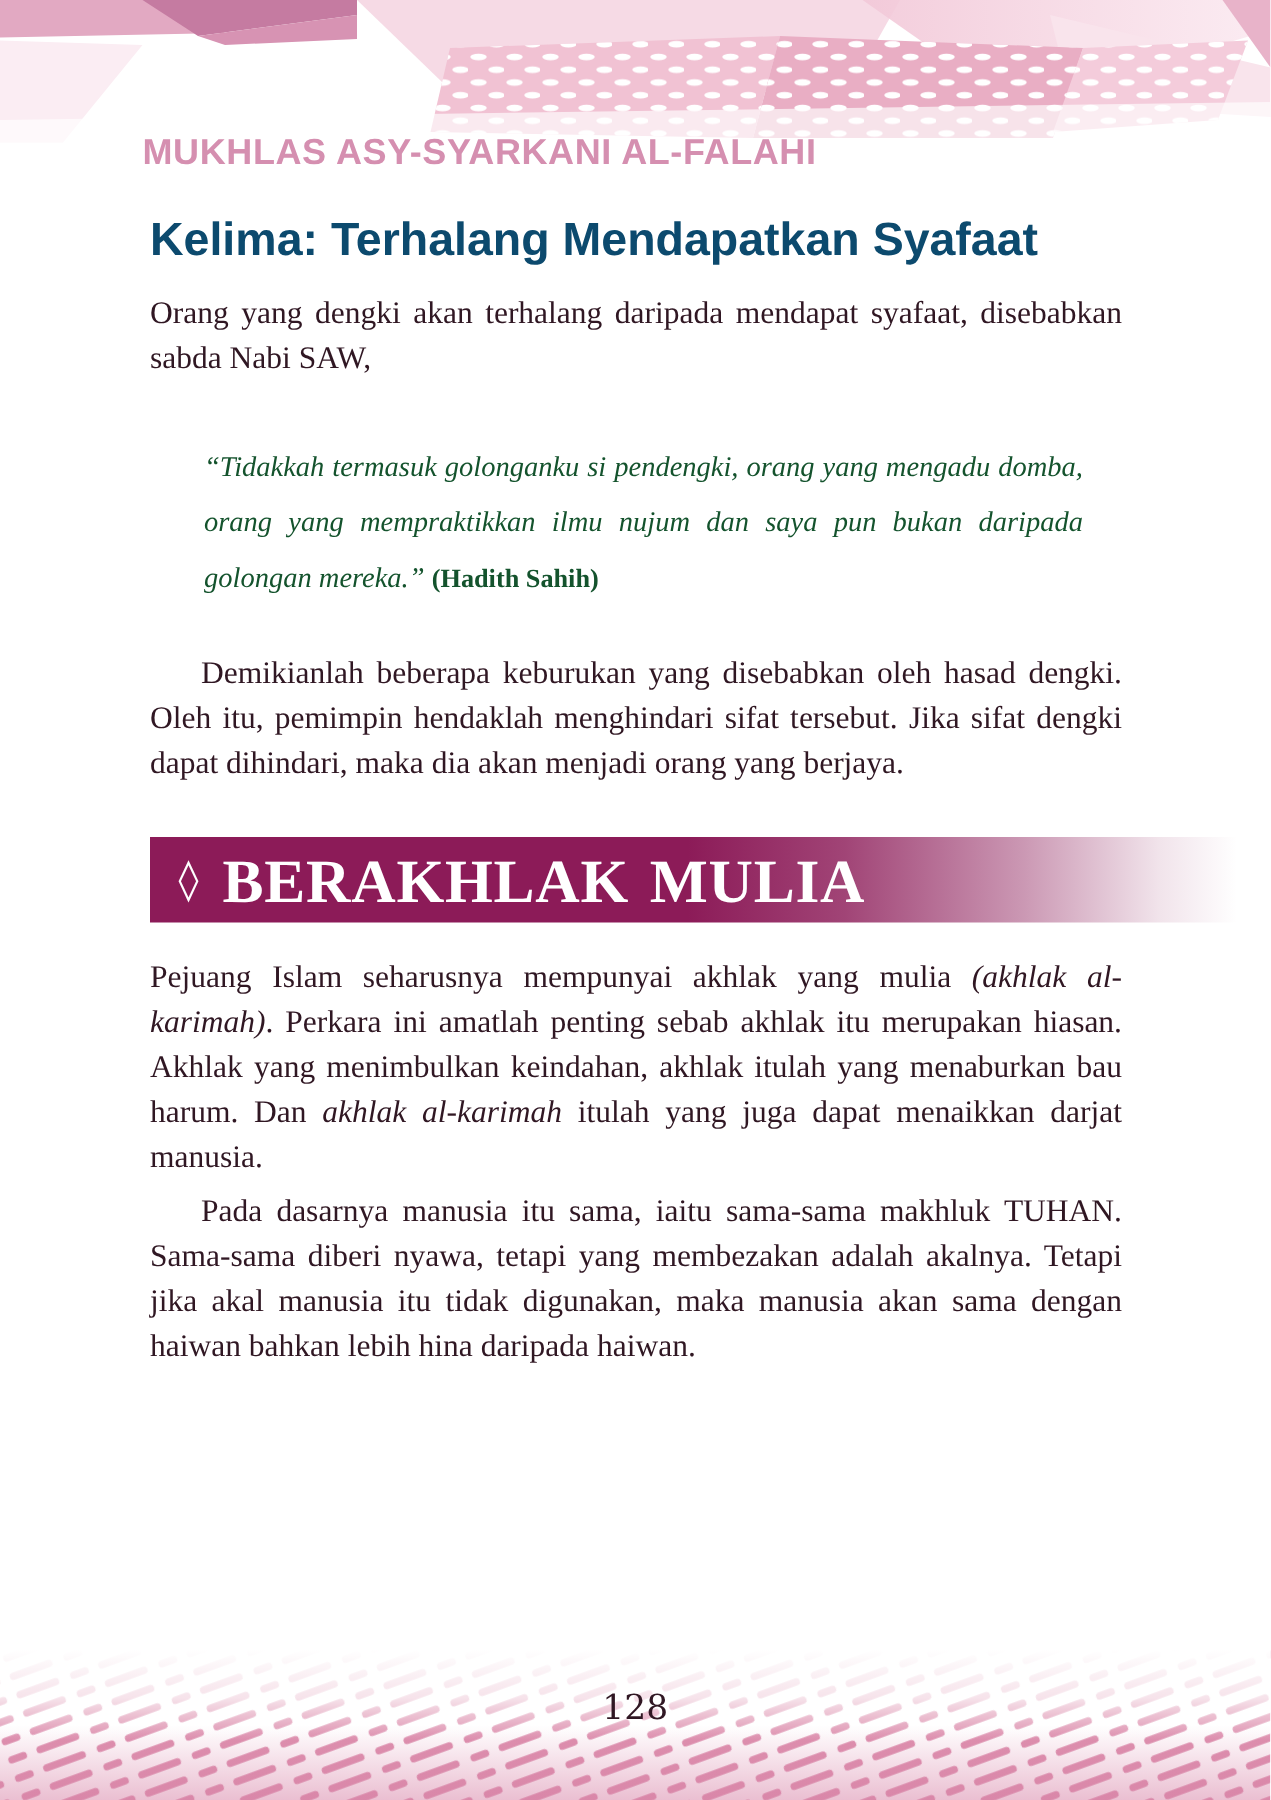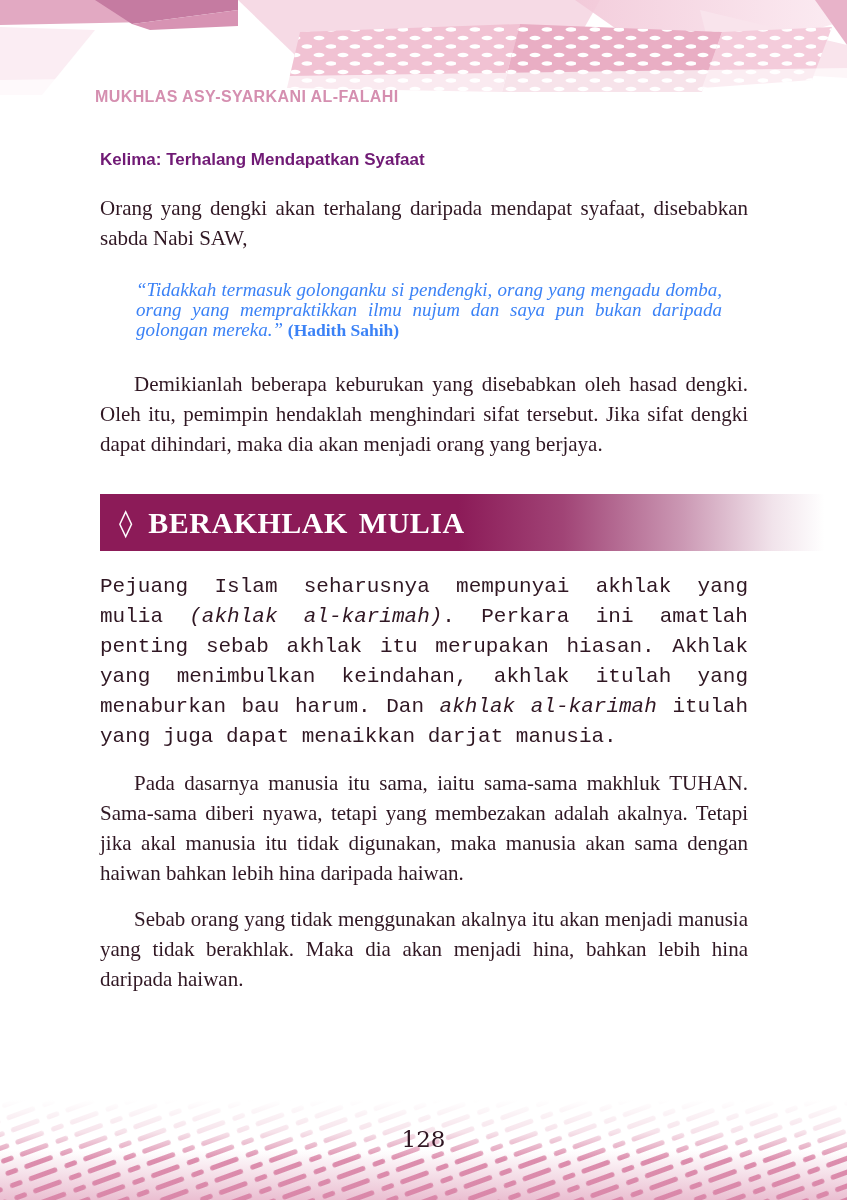--- a/index.html
+++ b/index.html
@@ -7,50 +7,50 @@
     width:847px;height:1200px;position:relative;overflow:hidden;
     background:#ffffff;
     font-family:"Liberation Serif", serif;
   }
 
   
   .header-art{position:absolute;top:0;left:0;width:847px;height:95px;}
   .running-title{
     position:absolute;top:88px;left:95px;
     font-family:"Liberation Sans", sans-serif;
-    font-weight:bold;font-size:16px;letter-spacing:.4px;
+    font-weight:bold;font-size:24px;letter-spacing:.4px;
     color:#d58fb0;
   }
 
   
   .content{position:absolute;top:0;left:100px;width:648px;}
 
   .section-heading{
     margin:146px 0 0 0;
     font-family:"Liberation Sans", sans-serif;
-    font-weight:bold;font-size:17px;line-height:28px;
-    color:#701a75;
+    font-weight:bold;font-size:31px;line-height:28px;
+    color:#0c4a6e;
   }
 
   p.body-par{
     margin:0;text-align:justify;
     font-size:21px;line-height:30px;
     color:#301723;
   }
-  p.body-par{margin-top:16px;}
+  p.body-par{margin-top:6px;}
   p.first{margin-top:19px;}
   p.indent{text-indent:34px;}
   .seg-italic{font-style:italic;}
   .seg-bold{font-weight:bold;}
 
   .hadith-quote{
-    margin:27px 26px 0 36px;
+    margin:40px 26px 0 36px;
     text-align:justify;
-    font-size:19px;line-height:20px;
-    color:#3b82f6;
+    font-size:19px;line-height:37px;
+    color:#14532d;
   }
   .hadith-quote .seg-italic{font-style:italic;}
   .hadith-quote .seg-bold{font-weight:bold;font-style:normal;font-size:17.5px;}
 
   p.after-quote{margin-top:29px;}
 
   
   .section-banner{
     margin-top:35px;margin-right:-99px;
     height:57px;display:flex;align-items:center;
@@ -62,24 +62,24 @@
       rgba(140,27,88,.12) 90%,
       rgba(140,27,88,0) 97%);
   }
   .banner-diamond{
     font-family:"DejaVu Sans", sans-serif;
     color:#ffffff;font-weight:bold;font-size:27px;line-height:1;
     margin-right:16px;
   }
   .banner-title{
     font-family:"Liberation Serif", serif;
-    color:#ffffff;font-weight:bold;font-size:30px;
+    color:#ffffff;font-weight:bold;font-size:41px;
     letter-spacing:.5px;word-spacing:3px;
   }
-  p.after-banner{margin-top:21px;font-family:Liberation Mono, monospace;}
+  p.after-banner{margin-top:21px;}
 
   
   .footer-art{position:absolute;left:0;bottom:0;width:847px;height:100px;}
   .page-number{
     position:absolute;bottom:48px;left:0;width:847px;
     text-align:center;
     font-family:"DejaVu Serif", serif;
     font-size:23px;color:#301723;
   }
 </style>
@@ -137,21 +137,20 @@
 
   <div class="section-banner">
     <span class="banner-diamond">◊</span>
     <span class="banner-title">BERAKHLAK MULIA</span>
   </div>
 
   <p class="body-par after-banner"><span>Pejuang Islam seharusnya mempunyai akhlak yang mulia </span><span class="seg-italic">(akhlak al-karimah)</span><span>. Perkara ini amatlah penting sebab akhlak itu merupakan hiasan. Akhlak yang menimbulkan keindahan, akhlak itulah yang menaburkan bau harum. Dan </span><span class="seg-italic">akhlak al-karimah</span><span> itulah yang juga dapat menaikkan darjat manusia.</span></p>
 
   <p class="body-par indent"><span>Pada dasarnya manusia itu sama, iaitu sama-sama makhluk TUHAN. Sama-sama diberi nyawa, tetapi yang membezakan adalah akalnya. Tetapi jika akal manusia itu tidak digunakan, maka manusia akan sama dengan haiwan bahkan lebih hina daripada haiwan.</span></p>
 
-  <p class="body-par indent"><span>Sebab orang yang tidak menggunakan akalnya itu akan menjadi manusia yang tidak berakhlak. Maka dia akan menjadi hina, bahkan lebih hina daripada haiwan.</span></p>
 
 
 </main>
 
 <svg class="footer-art" viewBox="0 0 847 100" xmlns="http://www.w3.org/2000/svg" aria-hidden="true">
   <defs>
     <pattern id="hatch" width="58" height="13" patternUnits="userSpaceOnUse" patternTransform="rotate(-20)">
       <rect x="0" y="4" width="30" height="5" rx="2.5" fill="#dd8fae"></rect>
       <rect x="38" y="4" width="13" height="5" rx="2.5" fill="#dd8fae"></rect>
     </pattern>

